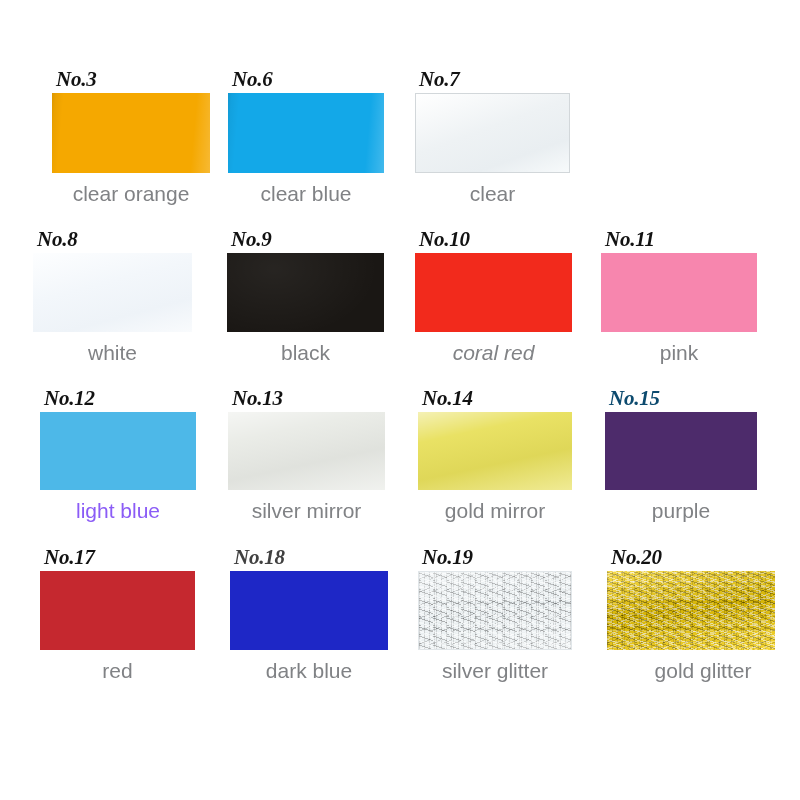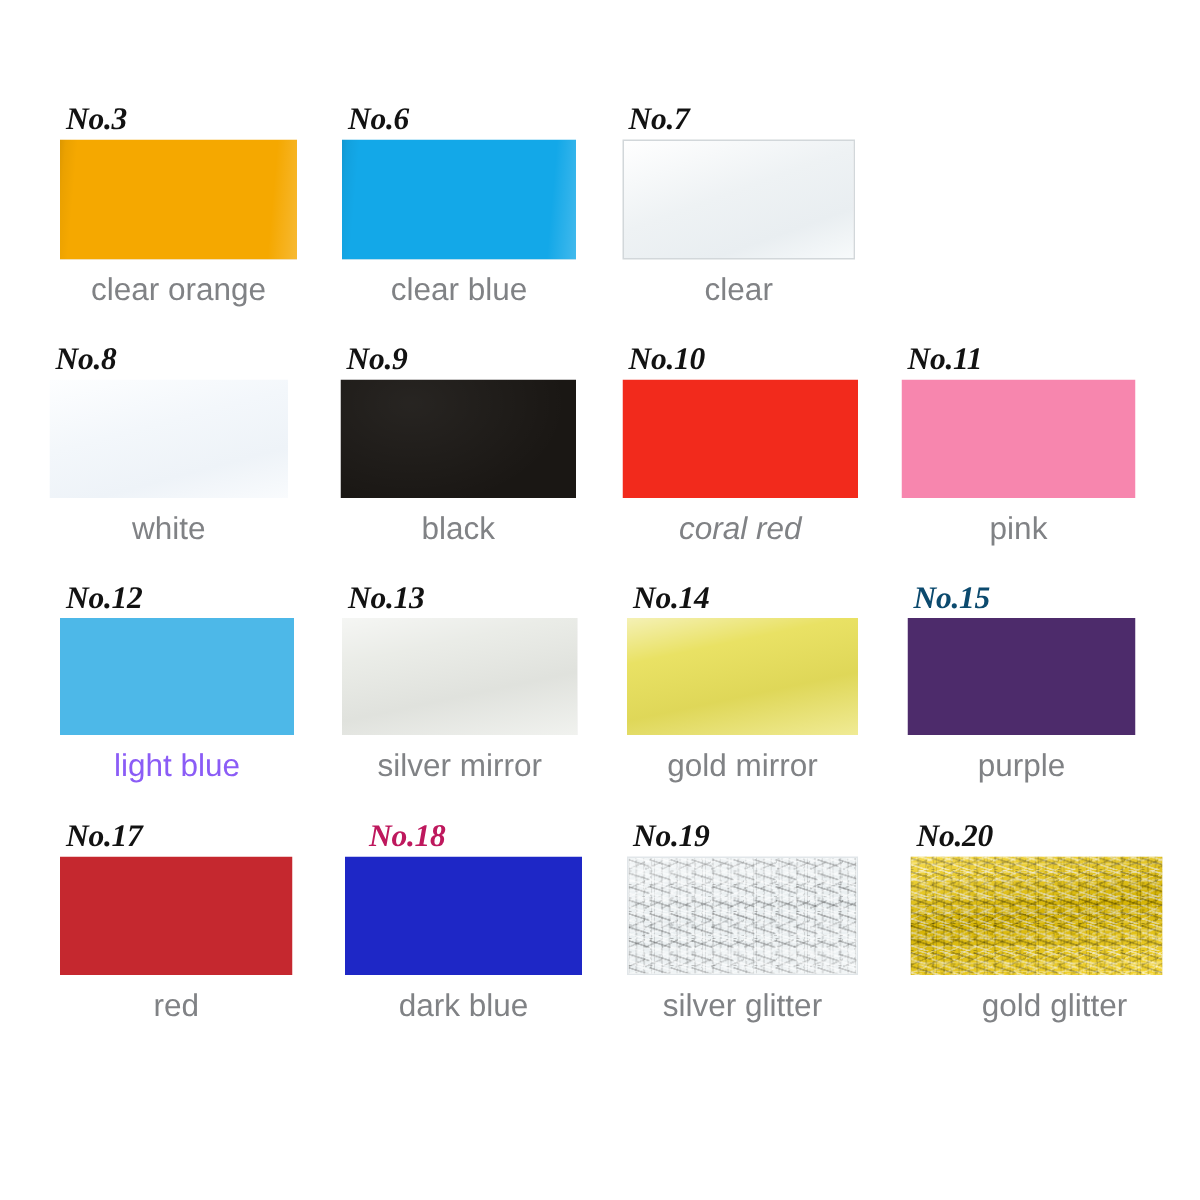--- a/index.html
+++ b/index.html
@@ -165,21 +165,21 @@
     inset: 0;
     background:
       linear-gradient(172deg, rgba(255,255,255,0.45) 0%, rgba(255,255,255,0.10) 50%, rgba(255,255,255,0.40) 100%);
     pointer-events: none;
   }
 </style>
 </head>
 <body>
 
 <div id="chart" style="background: rgb(255, 255, 255);">
-    <div class="swatch-cell finish-clear" style="left: 40px; top: 68px; width: 158px; height: 138px; --c: #F5A800;">
+    <div class="swatch-cell finish-clear" style="left: 52px; top: 68px; width: 158px; height: 138px; --c: #F5A800;">
       <div class="no-label" style="color: rgb(18, 18, 18);">No.3</div>
       <div class="chip" style="width: 158px; height: 80px;">
         <div class="chip-inner"></div>
       </div>
       <div class="name-label" style="top: 116px; color: rgb(128, 130, 133);">clear orange</div>
     </div>
     <div class="swatch-cell finish-clear" style="left: 228px; top: 68px; width: 156px; height: 138px; --c: #13A8E8;">
       <div class="no-label" style="color: rgb(18, 18, 18);">No.6</div>
       <div class="chip" style="width: 156px; height: 80px;">
         <div class="chip-inner"></div>
@@ -250,21 +250,21 @@
       <div class="name-label" style="top: 114px; color: rgb(128, 130, 133);">purple</div>
     </div>
     <div class="swatch-cell finish-solid" style="left: 40px; top: 546px; width: 155px; height: 137px; --c: #C5282F;">
       <div class="no-label" style="color: rgb(18, 18, 18);">No.17</div>
       <div class="chip" style="width: 155px; height: 79px;">
         <div class="chip-inner"></div>
       </div>
       <div class="name-label" style="top: 115px; color: rgb(128, 130, 133);">red</div>
     </div>
     <div class="swatch-cell finish-solid" style="left: 230px; top: 546px; width: 158px; height: 137px; --c: #1E27C6;">
-      <div class="no-label" style="color: #be185d; margin-left: 12px;">No.18</div>
+      <div class="no-label" style="color: #404040;">No.18</div>
       <div class="chip" style="width: 158px; height: 79px;">
         <div class="chip-inner"></div>
       </div>
       <div class="name-label" style="top: 115px; color: rgb(128, 130, 133);">dark blue</div>
     </div>
     <div class="swatch-cell finish-glitter tint-silver" style="left: 418px; top: 546px; width: 154px; height: 137px; --c: #E7EDEF;">
       <div class="no-label" style="color: rgb(18, 18, 18);">No.19</div>
       <div class="chip" style="width: 154px; height: 79px;">
         <div class="chip-inner"></div>
       </div>

